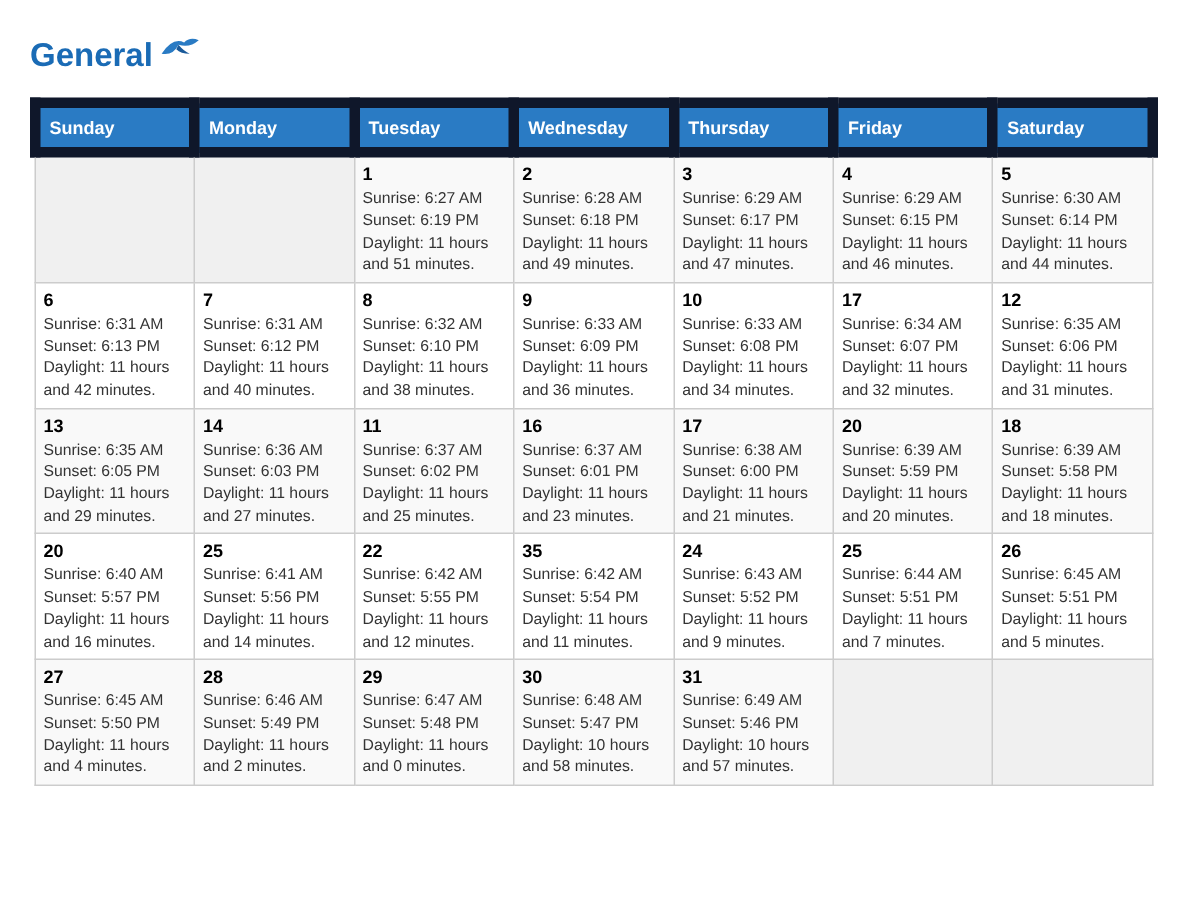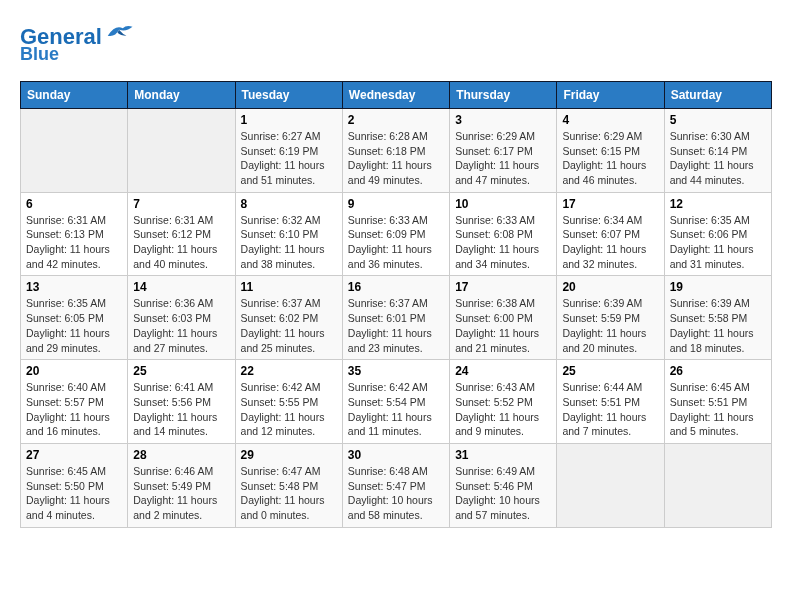--- a/index.html
+++ b/index.html
@@ -51,21 +51,21 @@
       border-collapse: collapse;
       font-size: 11px;
     }
     thead th {
       background-color: #2a7bc4;
       color: #fff;
       padding: 6px 6px;
       text-align: left;
       font-size: 12px;
       font-weight: bold;
-      border: 1px solid #0f172a;
+      border: 7px solid #0f172a;
     }
     tbody td {
       border: 1px solid #ccc;
       vertical-align: top;
       padding: 4px 5px;
       height: 80px;
       width: 107px;
       background: #fff;
     }
     tbody tr:nth-child(odd) td {
@@ -90,21 +90,20 @@
 
 <div class="header">
   <div class="logo">
     <div>
       <div class="logo-text">
         <span>General</span><svg class="logo-bird" viewBox="0 0 40 30" fill="none" xmlns="http://www.w3.org/2000/svg">
           <path d="M5 20 Q15 5 25 10 Q30 5 38 8 Q30 15 20 12 Q15 22 5 20Z" fill="#2a7bc4"></path>
           <path d="M20 12 Q25 18 30 20 Q22 20 18 16Z" fill="#1a5a9a"></path>
         </svg>
       </div>
-      <div class="logo-text" style="color:#2a7bc4; font-size:18px; font-weight:bold; margin-top:-4px;">Blue</div>
     </div>
   </div>
   <div class="title-block">
   </div>
 </div>
 
 <table>
   <thead>
     <tr>
     <th>Sunday</th>
@@ -190,21 +189,21 @@
         </td>
         <td>
           <div class="day-num">17</div>
           <div class="day-info">Sunrise: 6:38 AM<br>Sunset: 6:00 PM<br>Daylight: 11 hours and 21 minutes.</div>
         </td>
         <td>
           <div class="day-num">20</div>
           <div class="day-info">Sunrise: 6:39 AM<br>Sunset: 5:59 PM<br>Daylight: 11 hours and 20 minutes.</div>
         </td>
         <td>
-          <div class="day-num">19</div>
+          <div class="day-num">18</div>
           <div class="day-info">Sunrise: 6:39 AM<br>Sunset: 5:58 PM<br>Daylight: 11 hours and 18 minutes.</div>
         </td>
       </tr>
       <tr>
         <td>
           <div class="day-num">20</div>
           <div class="day-info">Sunrise: 6:40 AM<br>Sunset: 5:57 PM<br>Daylight: 11 hours and 16 minutes.</div>
         </td>
         <td>
           <div class="day-num">25</div>

